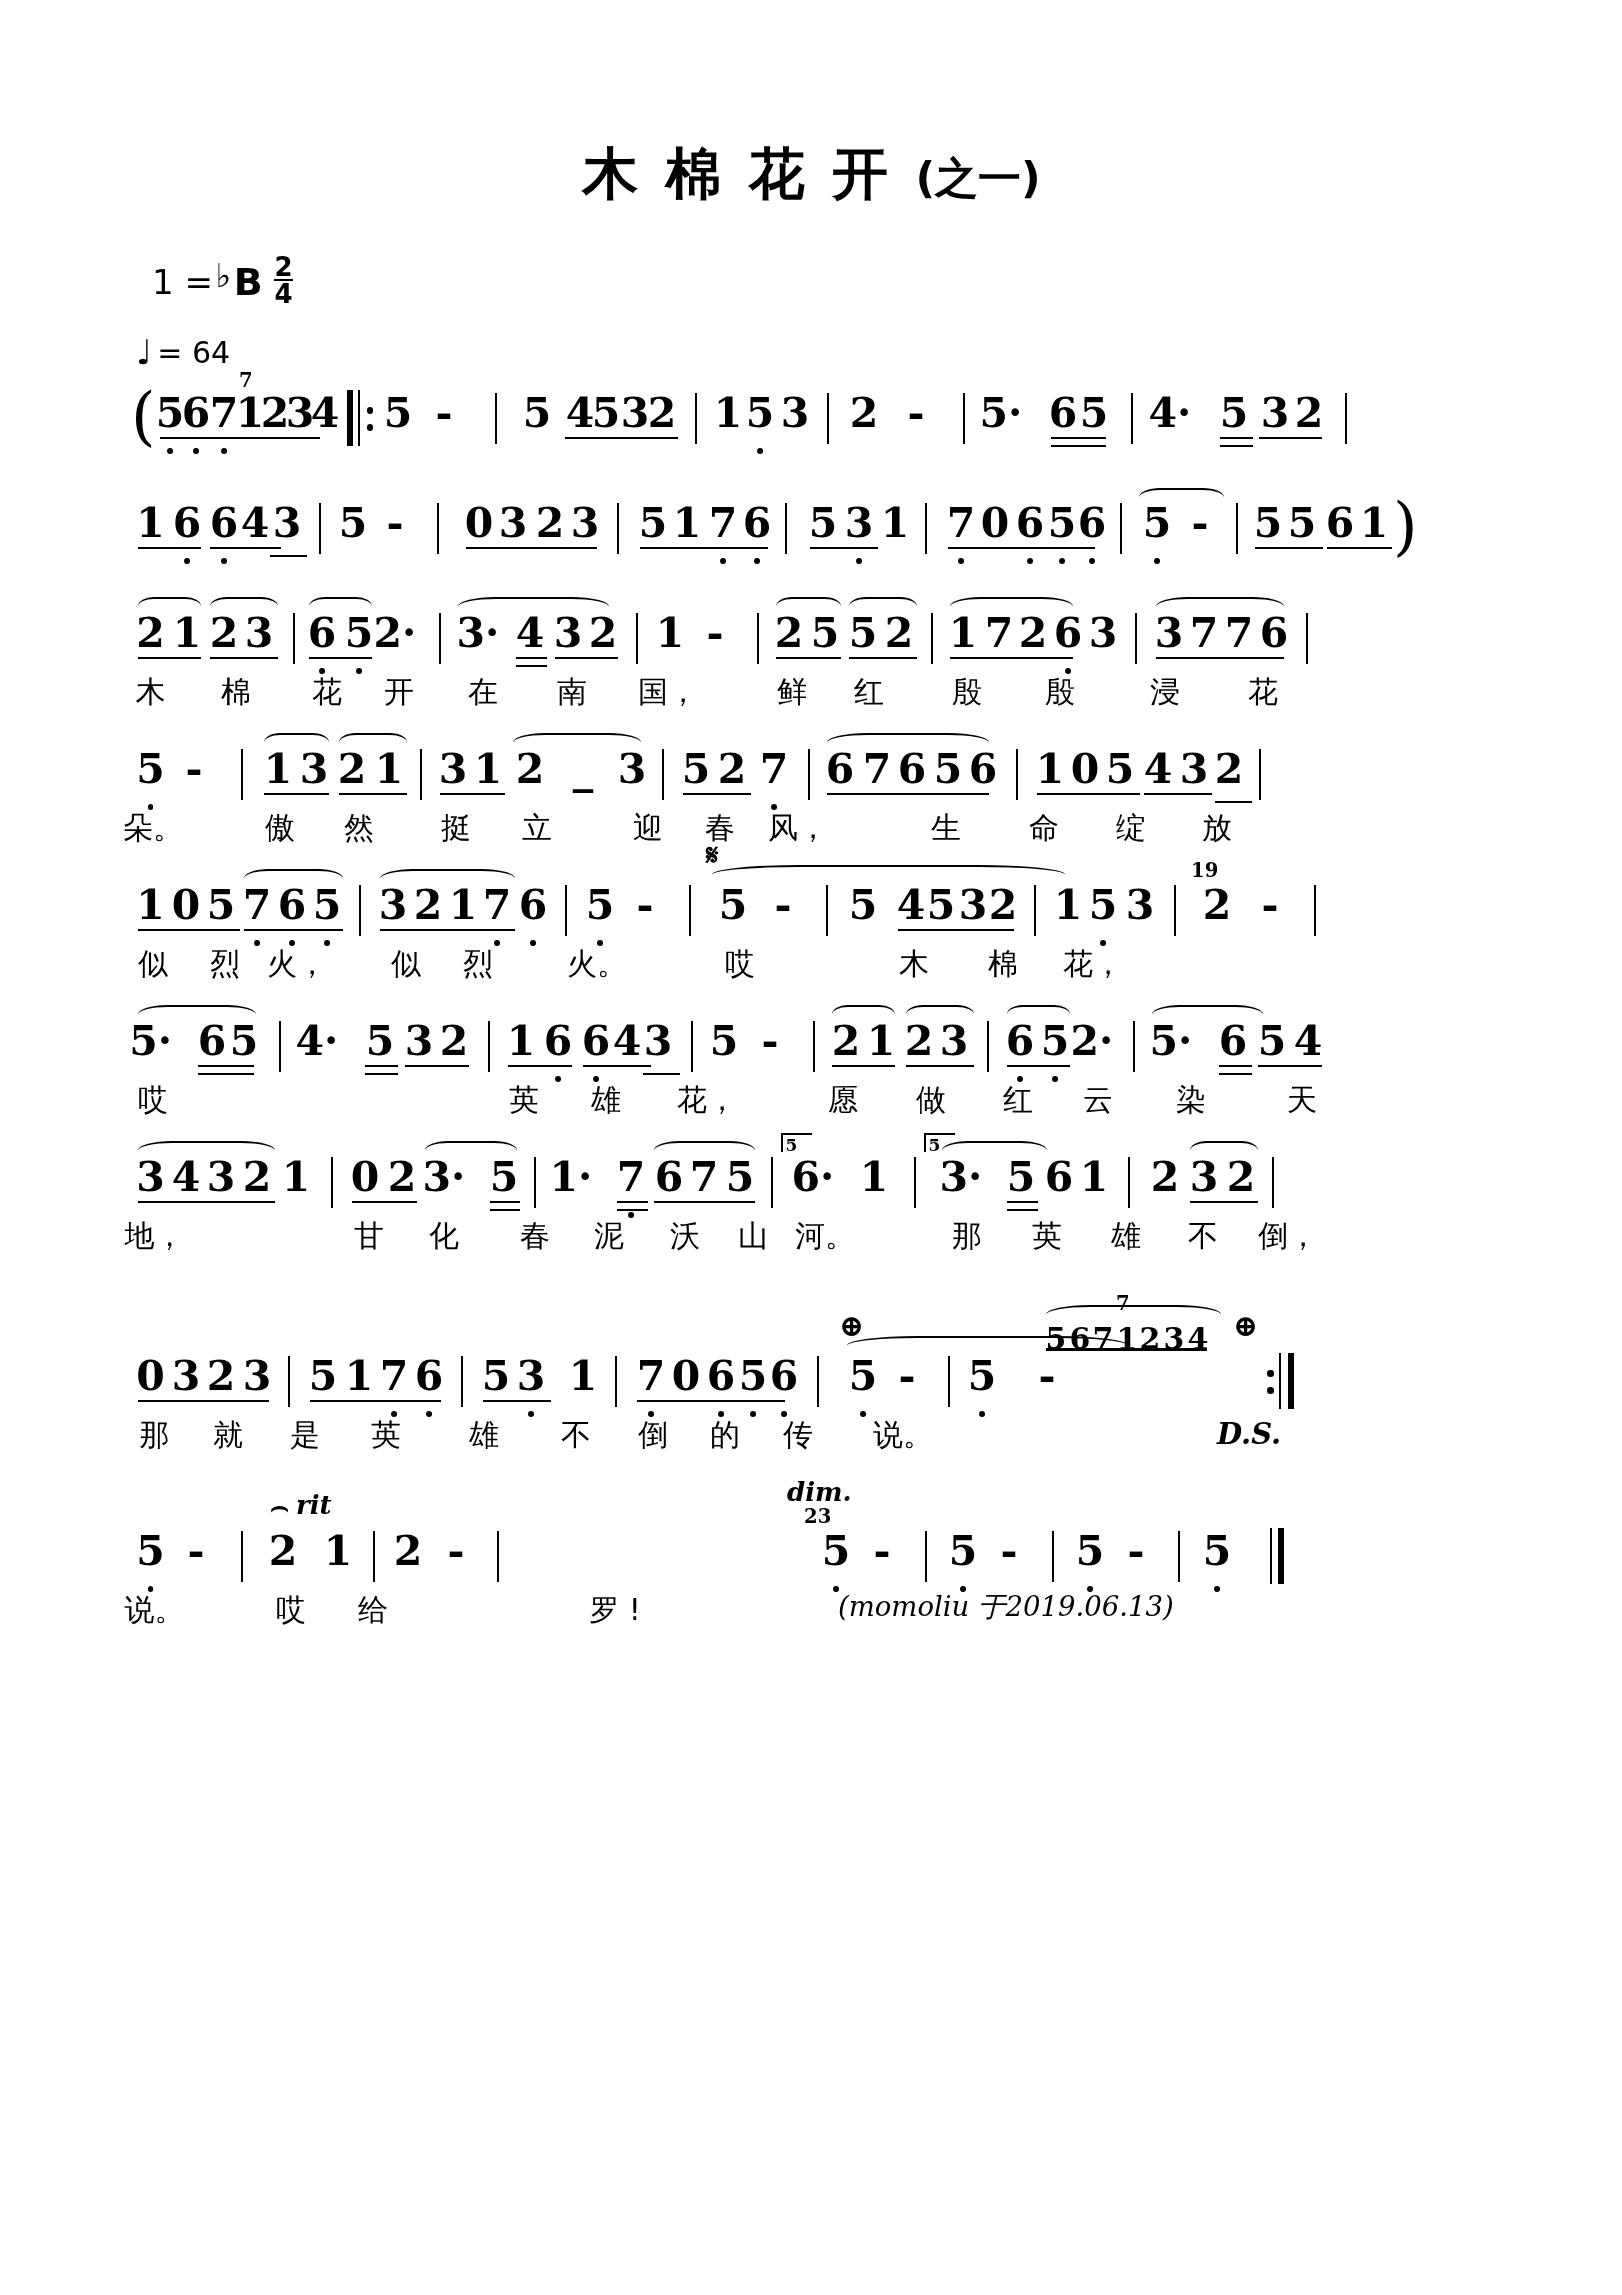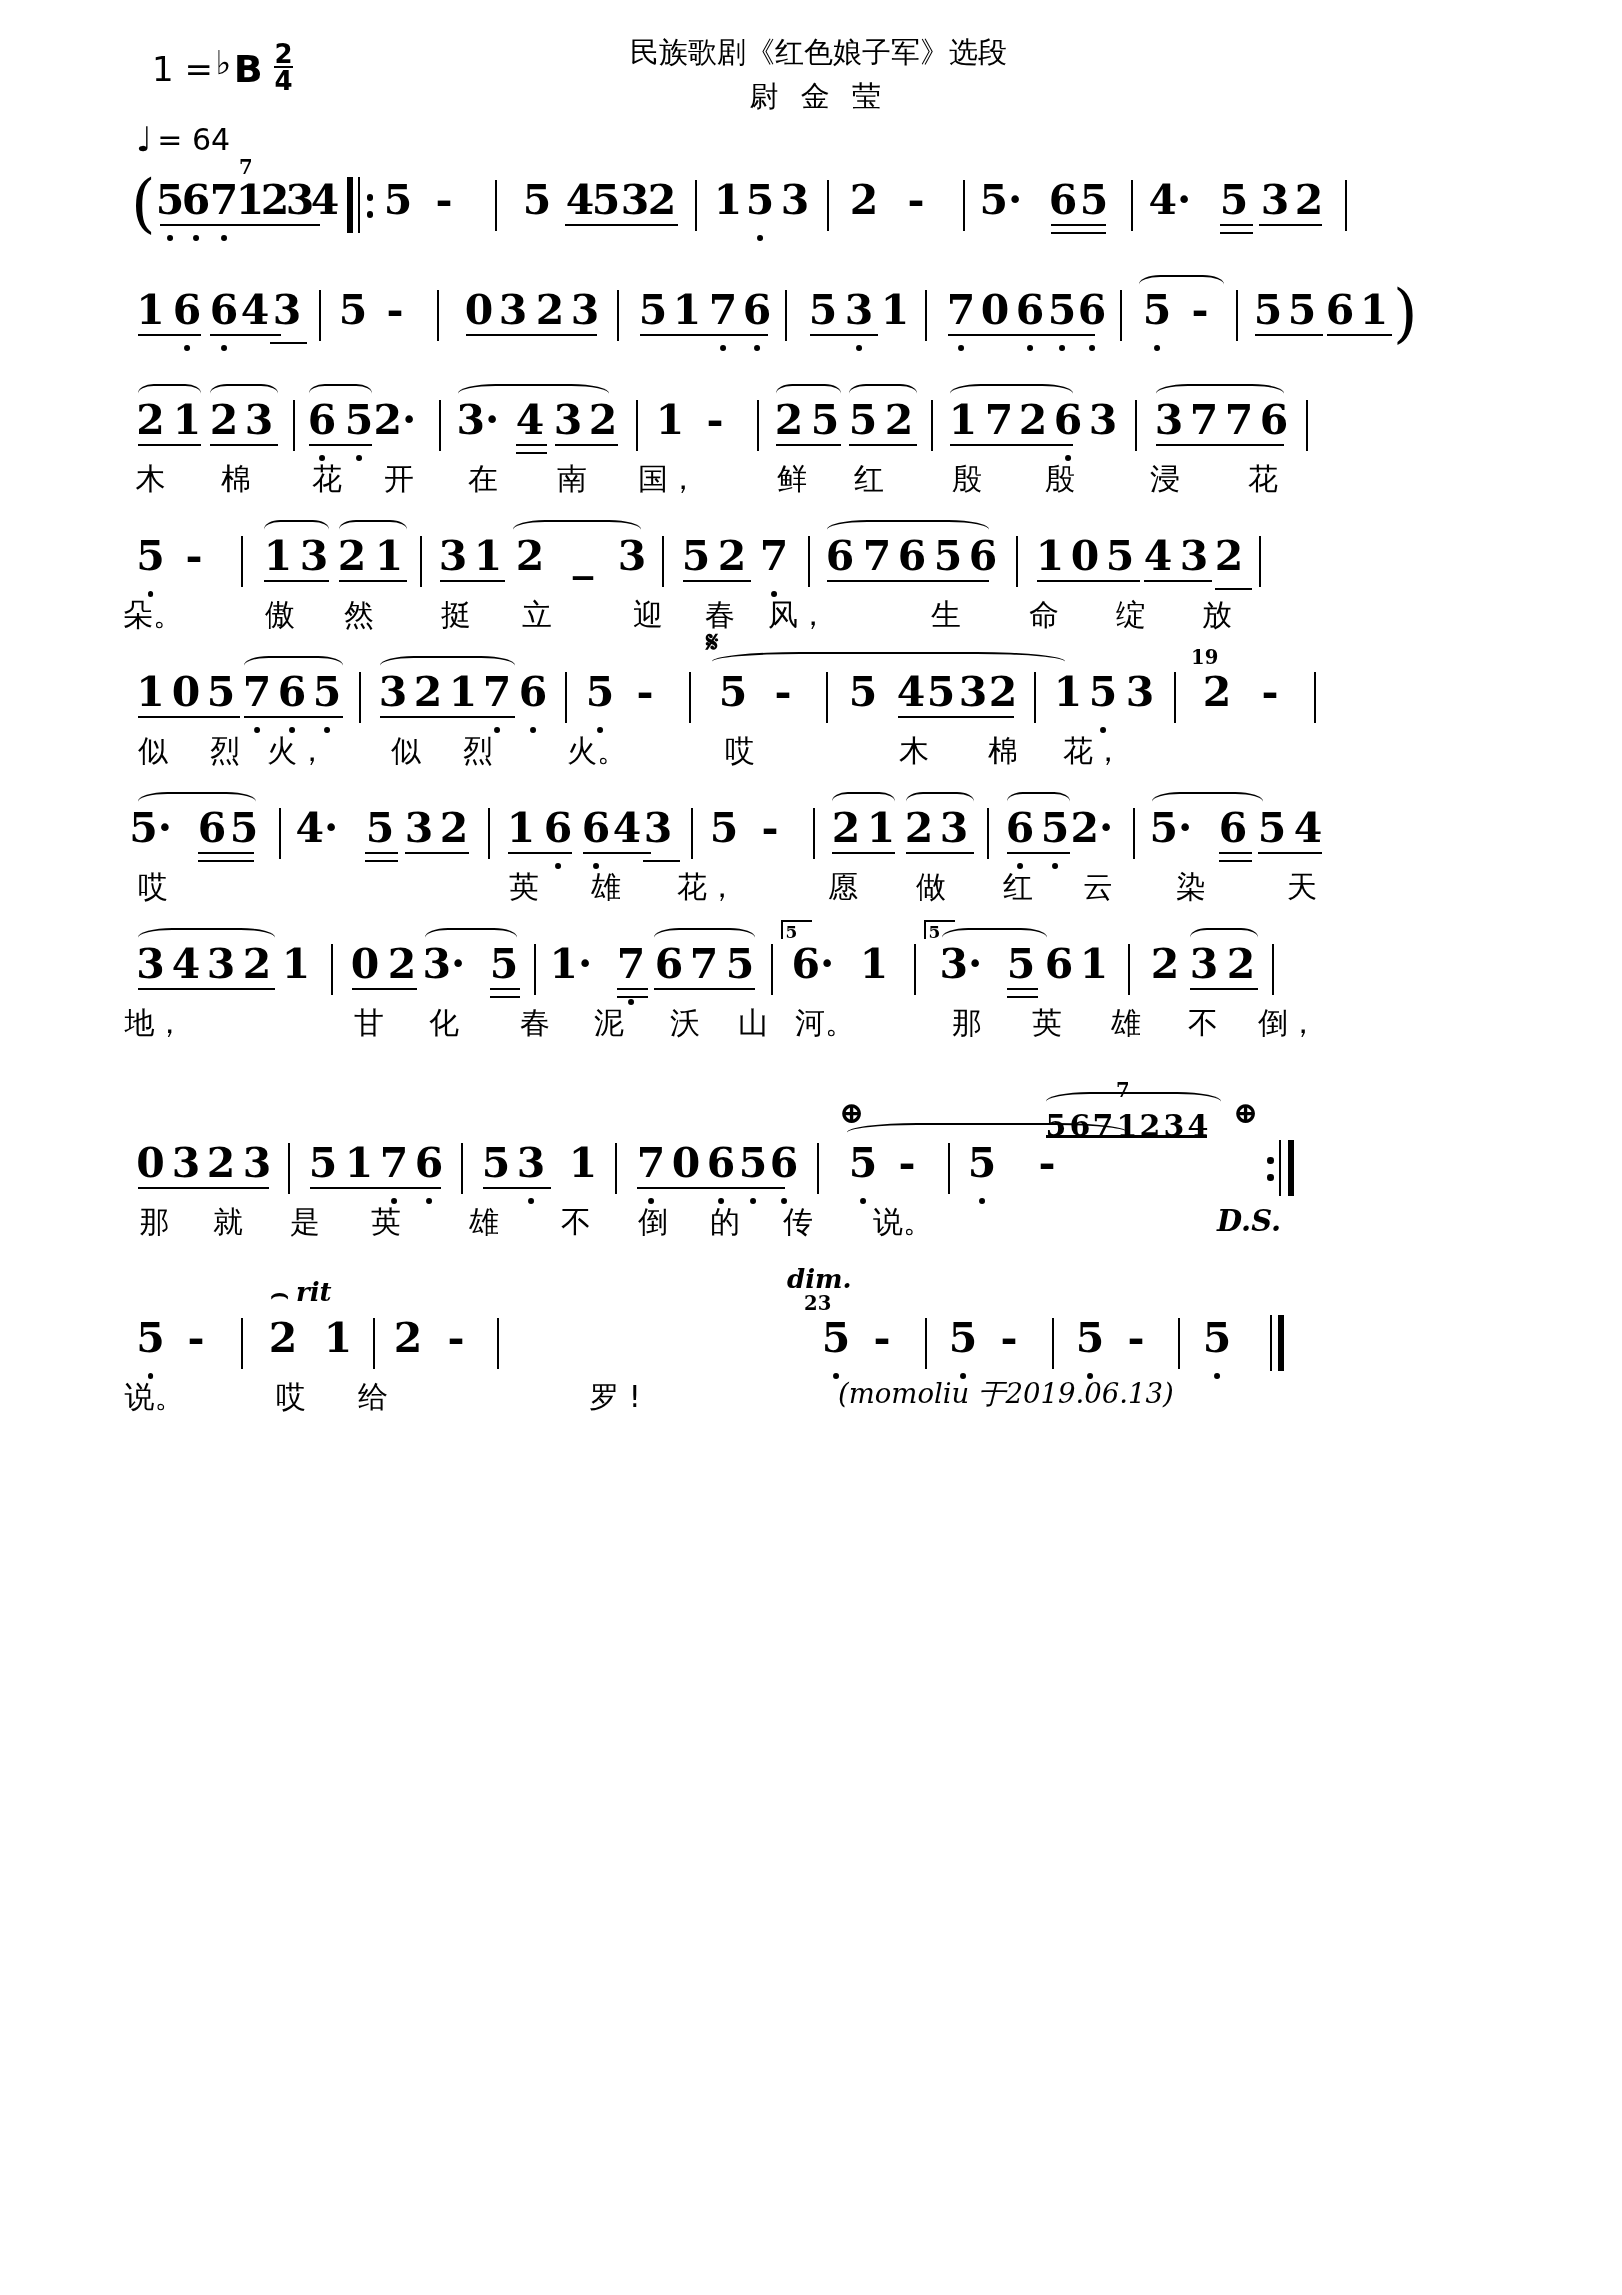--- a/index.html
+++ b/index.html
@@ -244,42 +244,42 @@
     font-size: 27.5px;
     font-style: italic;
     font-family: "DejaVu Serif", serif;
   }
 </style>
 </head>
 <body>
 
 <div class="sheet">
 
+  <div class="title">
+    <span>木 棉 花 开</span>
+    <span class="sub">(之一)</span>
+  </div>
 
   <div class="header-row">
 
     <div class="key-block">
       <span>1 =</span>
         <span class="flat">♭</span>
         <span class="keyname">B</span>
       <span class="meter">
         <span class="num">2</span>
         <span class="den">4</span>
       </span>
     </div>
 
     <div class="tempo">
       <span class="note">♩</span>
       <span>= 64</span>
     </div>
 
-    <div class="center-credit">
-      <div>民族歌剧《红色娘子军》选段</div>
-      <div class="ln2">尉 金 莹</div>
-    </div>
 
   </div>
 
   <div class="system">
 
     <div class="line">
       <div class="notes">
         <span class="paren" style="left:0px;">(</span>
         <span class="numabove" style="left:108px; top:-19.6px;">7</span>
         <span class="beam" style="left:29px; top:48px; width:160px;"></span>

